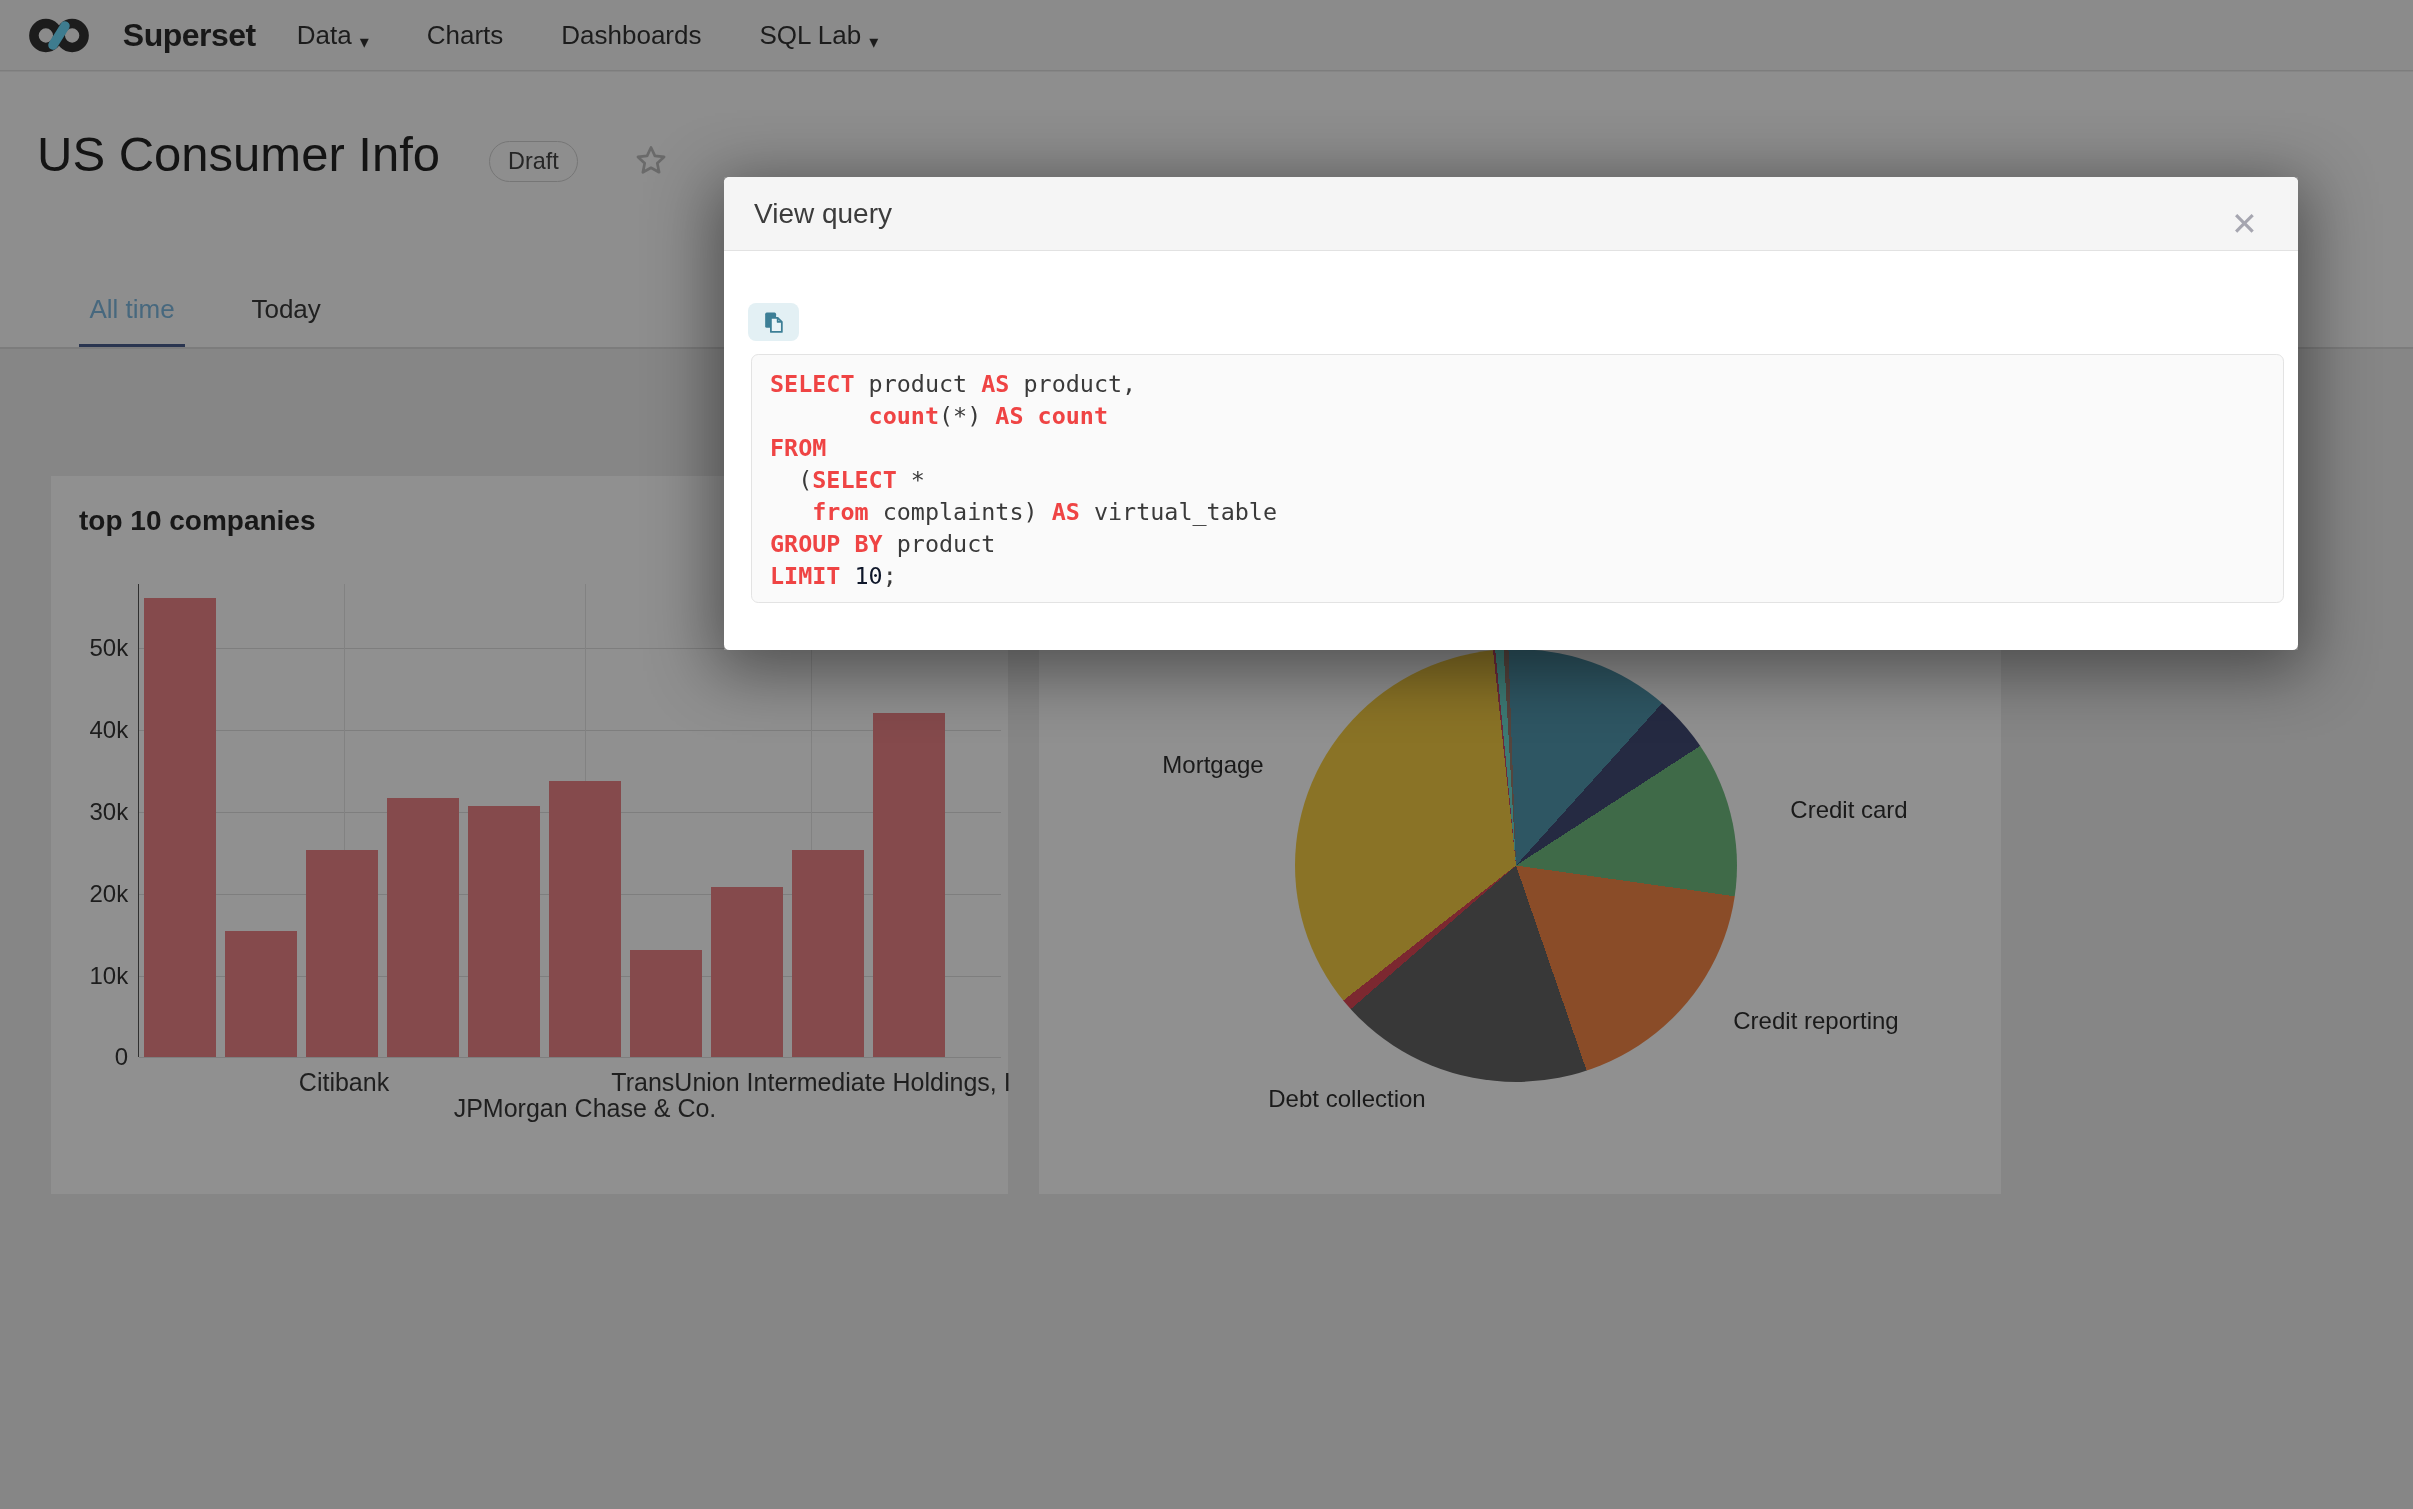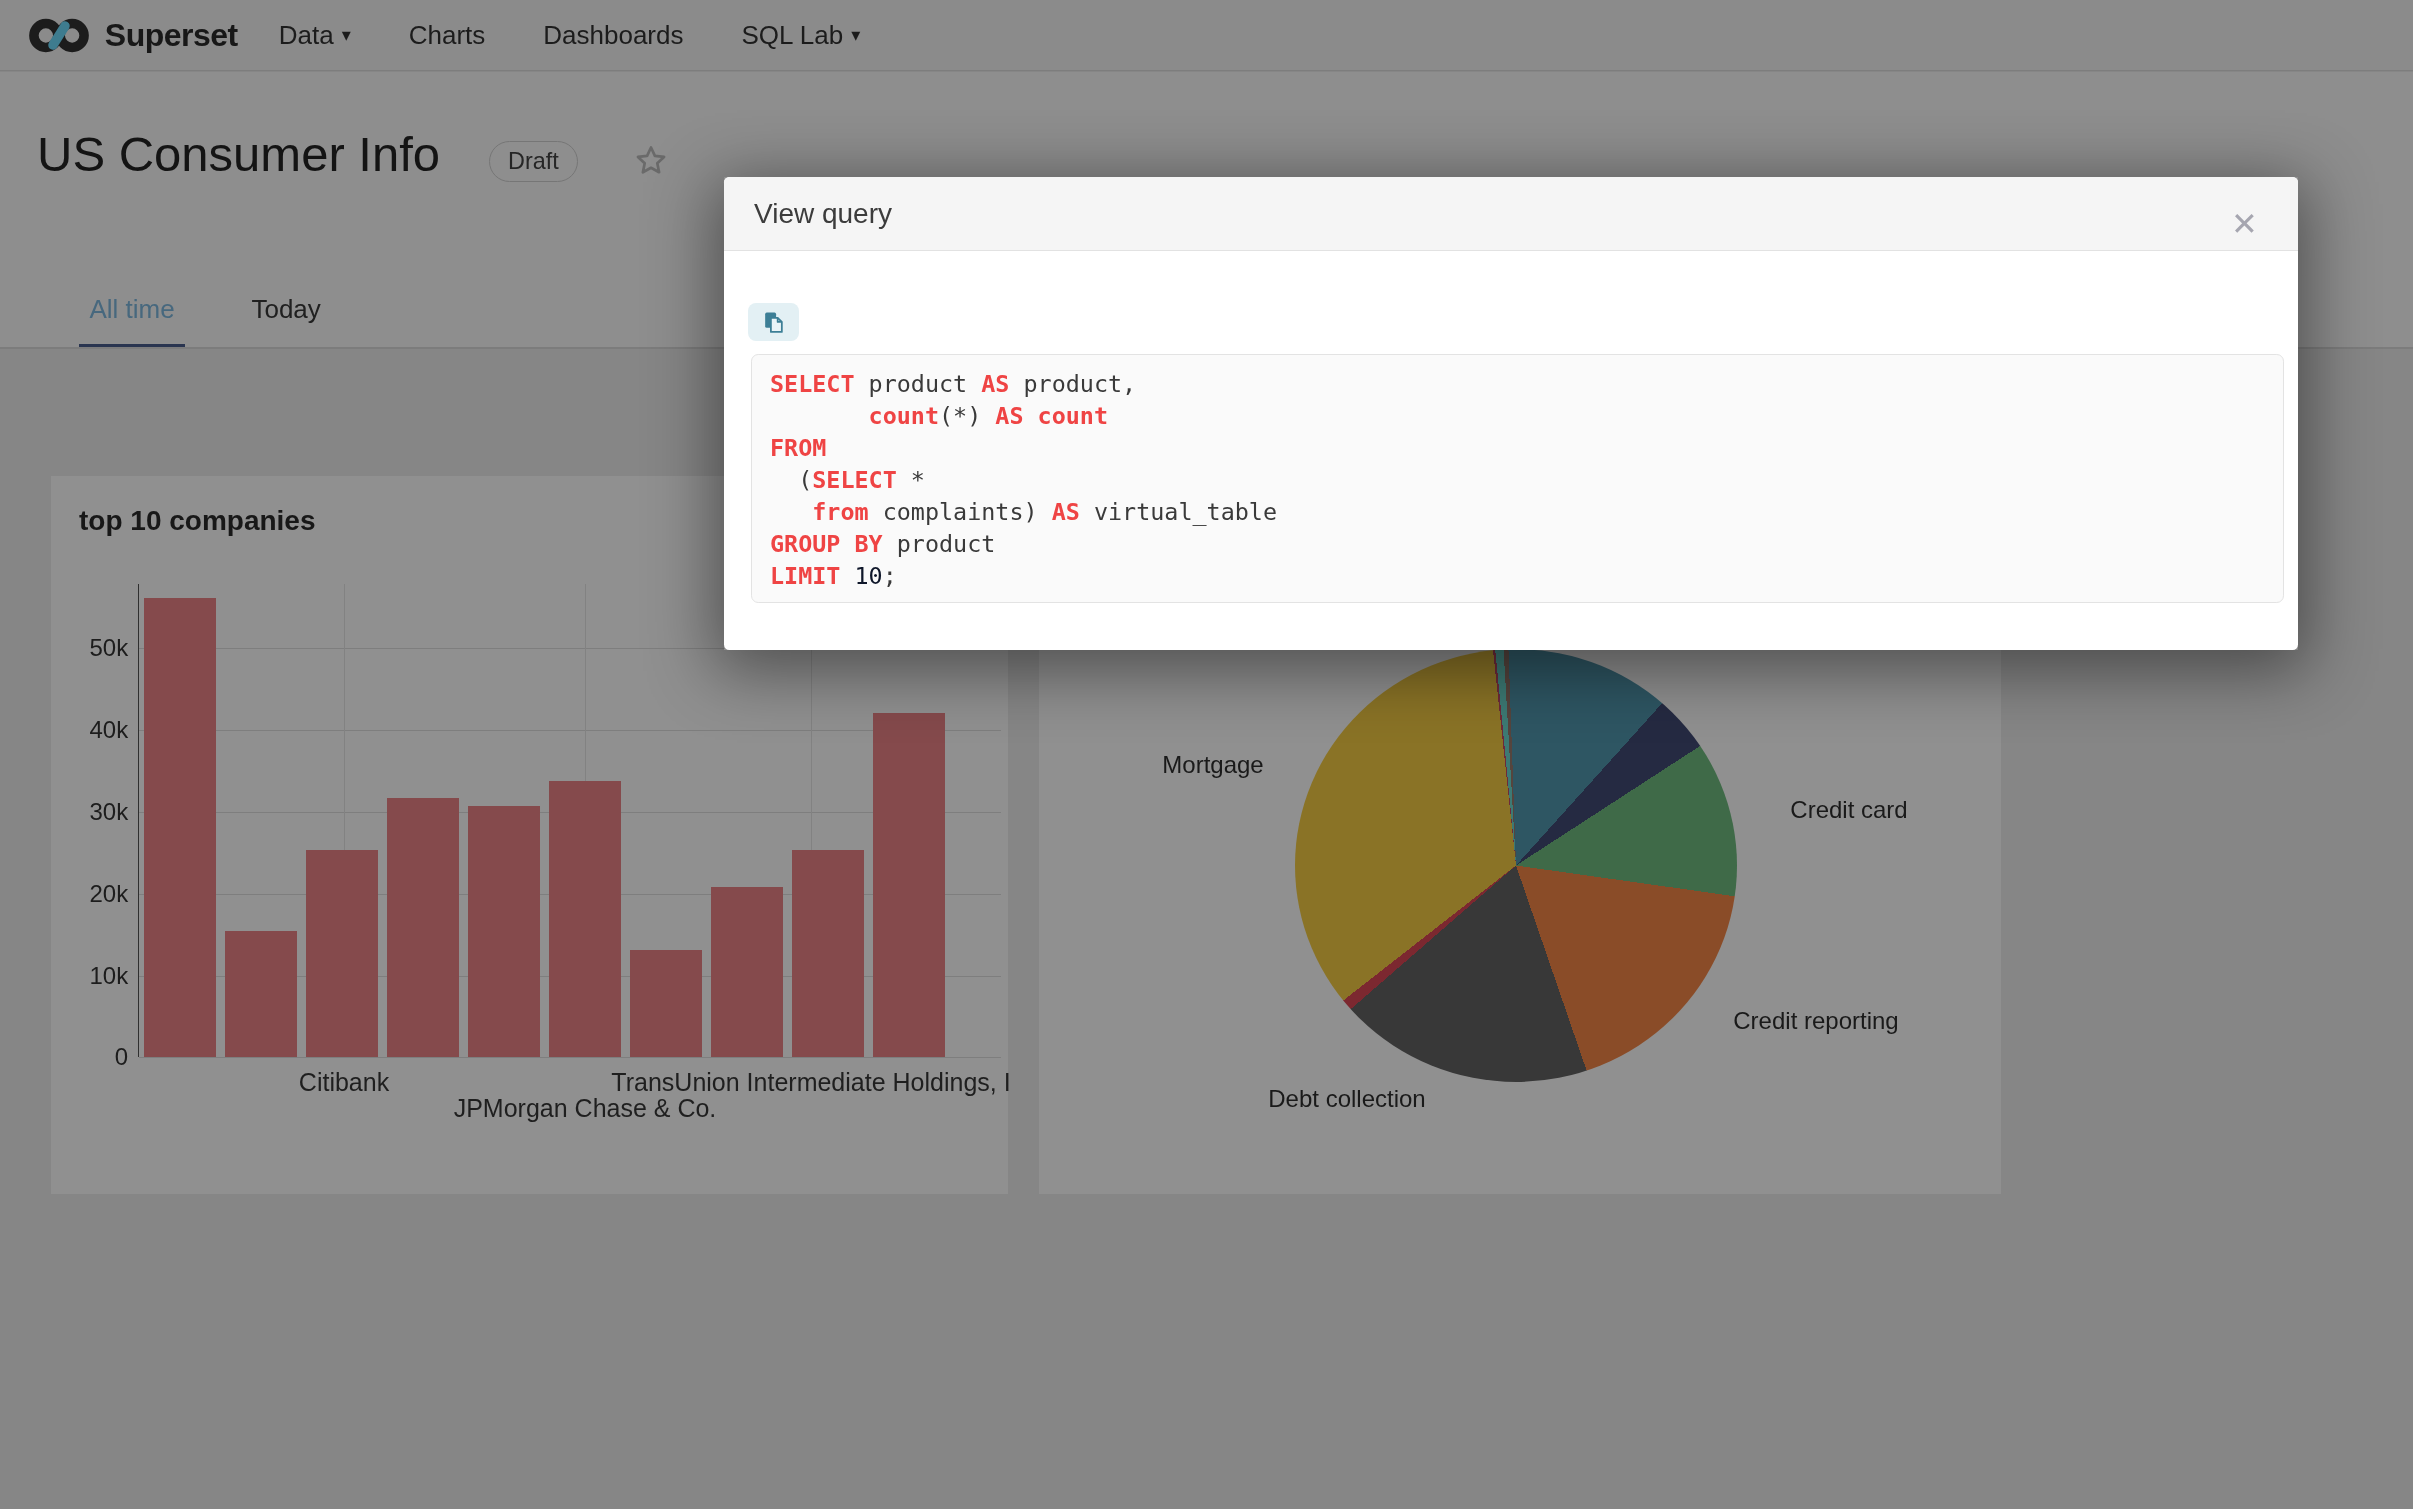--- a/index.html
+++ b/index.html
@@ -6,23 +6,23 @@
   html,body { width:2413px; height:1510px; }
   body { font-family:"Liberation Sans", sans-serif; background:#868686; }
   #screen { position:relative; width:2413px; height:1510px; overflow:hidden; background:#868686; }
 
   
   #navbar { position:absolute; left:0; top:0; width:2413px; height:71px;
             background:#8b8b8b; border-bottom:0.9px solid #7d7d7d;
             display:flex; align-items:center; }
   #brand { display:flex; align-items:center; margin-left:24px; }
   #brand-logo { width:70px; height:43px; margin-right:10.8px; }
-  #brand-name { font-size:32px; font-weight:bold; color:#181818; letter-spacing:-0.5px; }
+  #brand-name { font-size:32px; font-weight:bold; color:#181818; letter-spacing:-0.5px;margin-left:18px; }
   #nav-items { display:flex; align-items:center; margin-left:41px; gap:58px; list-style:none; }
-  .nav-item { font-size:26px; color:#1c1c1c; cursor:pointer; display:flex; align-items:center; gap:8px; }
+  .nav-item { font-size:26px; color:#1c1c1c; cursor:pointer; display:flex; align-items:flex-end; gap:8px; }
   .nav-caret { font-size:18px; color:#1c1c1c; line-height:1; }
 
   
   #header-band { position:absolute; left:0; top:72px; width:2413px; height:277px; background:#8e8e8e; }
   #page-title { position:absolute; left:37px; top:126px; font-size:49px; font-weight:500; color:#141414; }
   #draft-badge { position:absolute; left:489px; top:141px; height:41px; padding:0 18px;
                  display:inline-flex; align-items:center; border:1.8px solid #767676; border-radius:21.6px;
                  font-size:23.4px; color:#262626; background:transparent; }
   #fave-star { position:absolute; left:633px; top:143px; width:36px; height:36px; cursor:pointer; }
 

